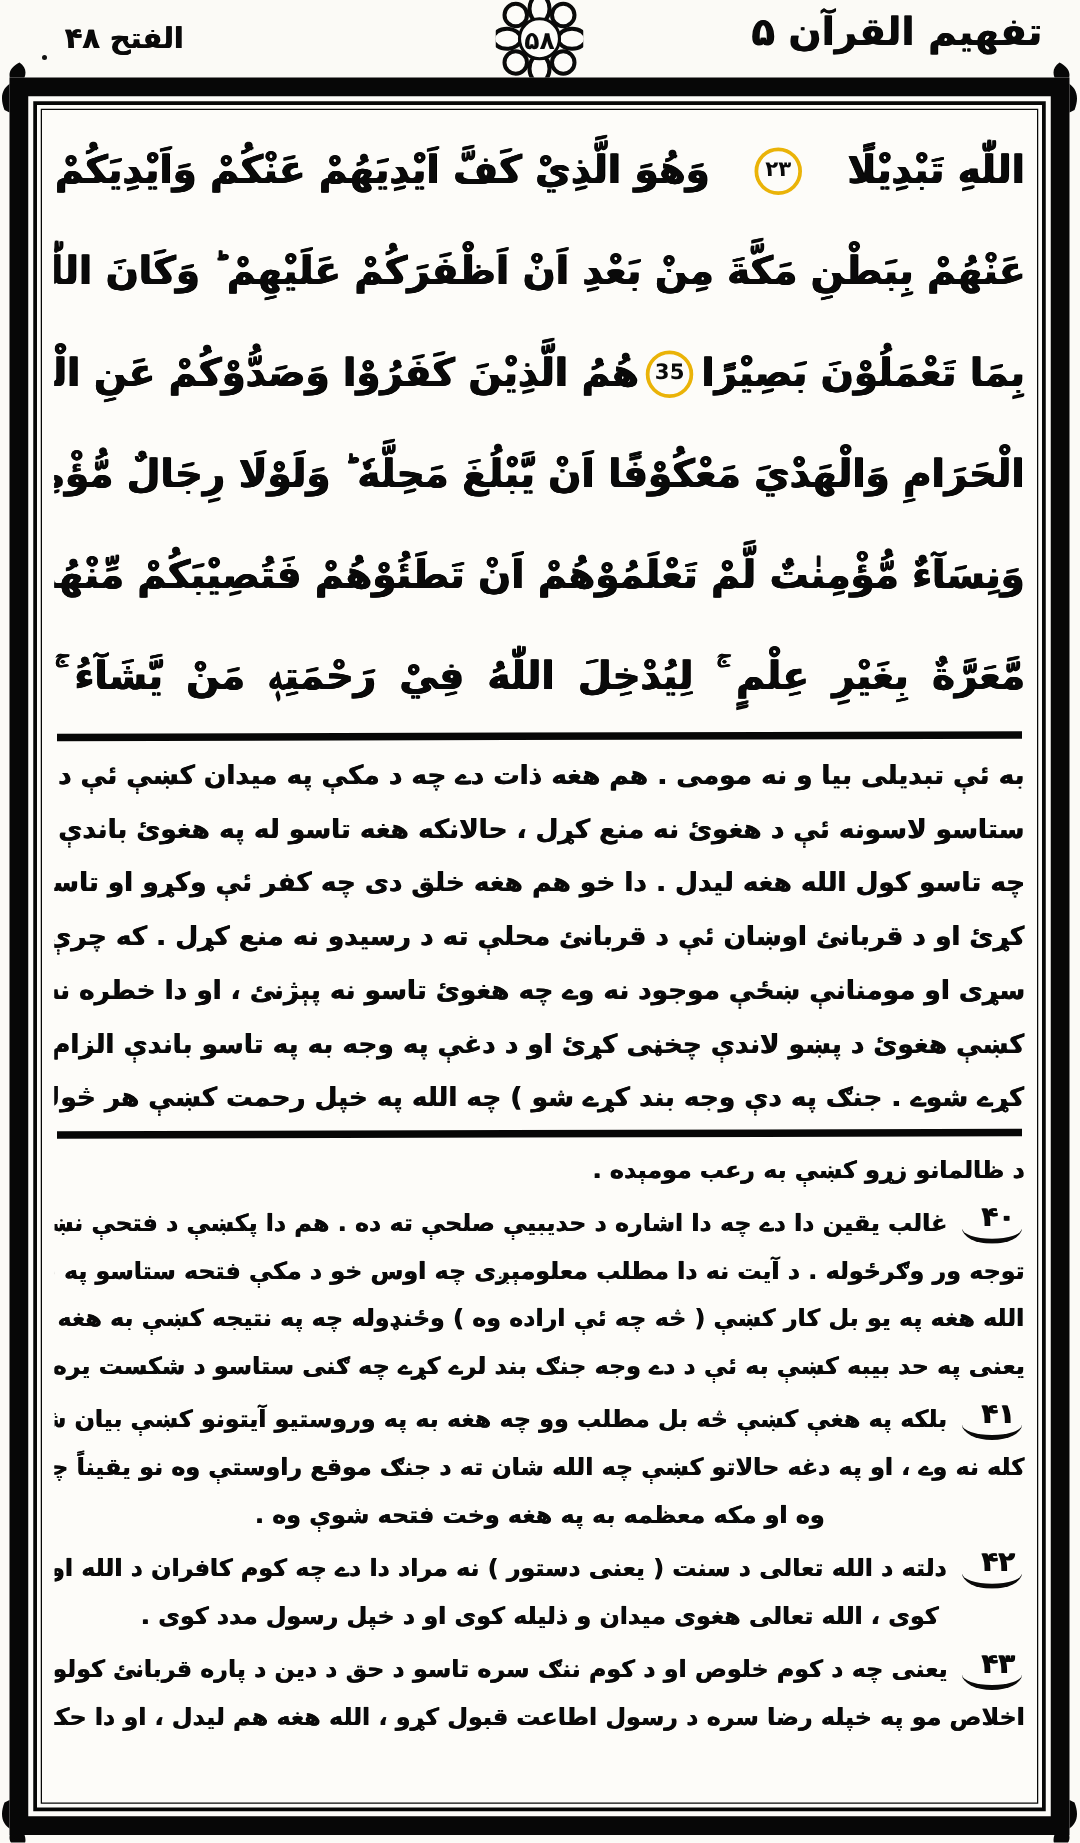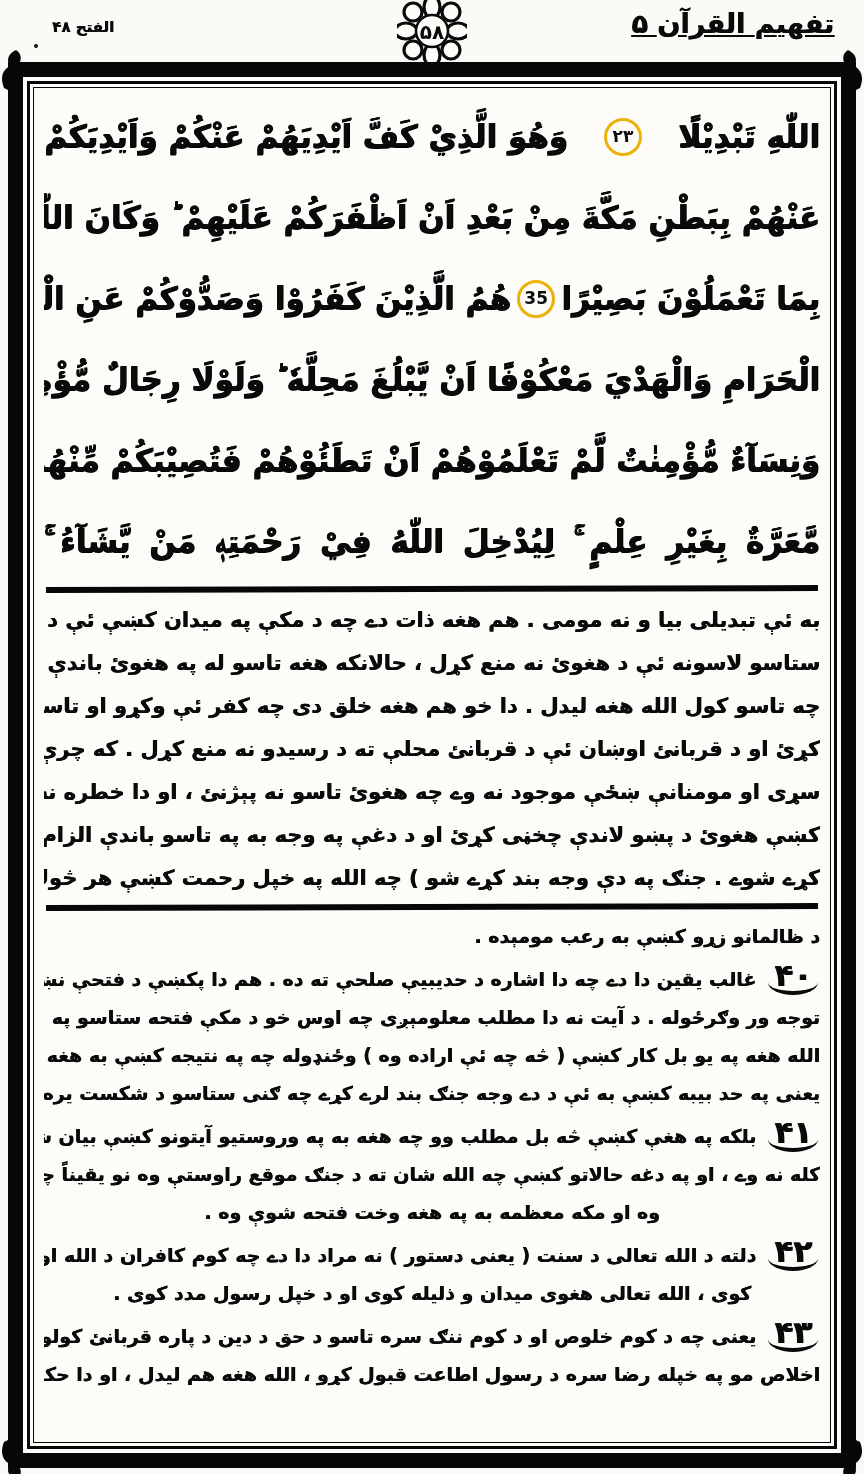--- a/index.html
+++ b/index.html
@@ -9,27 +9,26 @@
     background: #fbfaf6;
     color: #0a0a0a;
     font-family: "DejaVu Sans", sans-serif;
     direction: rtl;
     overflow: hidden;
   }
   
   .header { position: relative; height: 60px; }
   .hdr-right {
     position: absolute; top: 8px; right: 30px;
-    font-size: 27px; font-weight: bold; letter-spacing: -1px;
+    font-size: 31px; font-weight: bold; letter-spacing: -1px;
     text-shadow: 0.7px 0 0 #000;
-    text-decoration: underline;
   }
   .hdr-left {
     position: absolute; top: 18px; left: 52px;
-    font-size: 15px; font-weight: bold;
+    font-size: 23px; font-weight: bold;
     text-shadow: 0.6px 0 0 #000;
   }
   .medallion {
     position: absolute; top: -2px; left: 50%; transform: translateX(-50%);
     width: 70px; height: 66px;
   }
   .speck { position: absolute; background: #111; border-radius: 50%; }
 
   
   .frame {
@@ -88,21 +87,21 @@
     overflow: hidden; white-space: nowrap;
   }
   .cm-carry { text-align: left; text-align-last: right; padding-left: 430px; }
   .cm-center { text-align: left; text-align-last: center; }
   .note { margin-top: 5px; }
   .note-first { display: flex; align-items: flex-end; }
   .note-first .cm-text { flex: 1 1 auto; }
   .note-marker {
     position: relative; flex: 0 0 auto;
     min-width: 52px; text-align: left;
-    font-size: 31px; font-weight: bold; line-height: 30px;
+    font-size: 22px; font-weight: bold; line-height: 30px;
     padding: 0 8px 8px 8px; margin-left: 10px;
     text-shadow: 0.8px 0 0 #000;
   }
   .note-marker::after {
     content: ""; position: absolute; left: 2px; right: 2px; bottom: 3px;
     height: 11px; border-bottom: 4px solid #0a0a0a;
     border-radius: 0 0 60% 60% / 0 0 100% 100%;
   }
 </style>
 </head>

